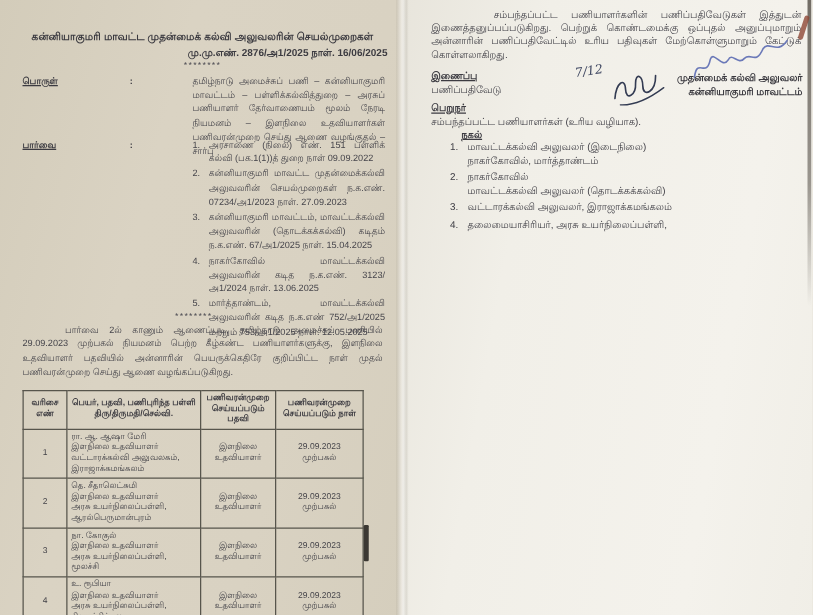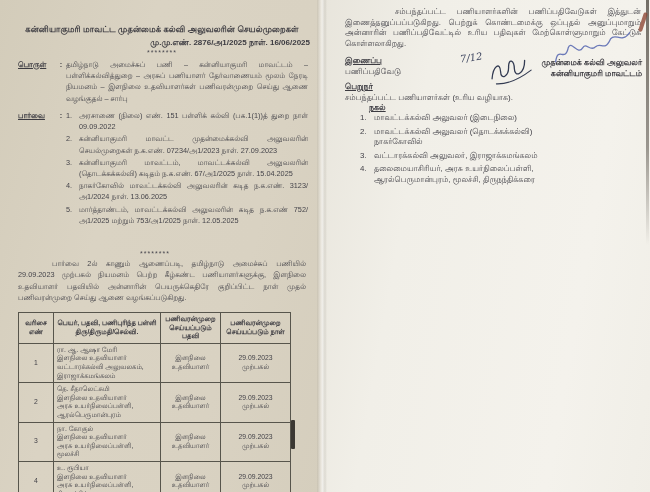--- a/index.html
+++ b/index.html
@@ -26,21 +26,21 @@
   .lp-title { position:absolute; top:24px; left:14px; width:296px; text-align:center;
               font-size:8.3px; font-weight:bold; color:#3a393f; letter-spacing:.1px; }
   .lp-refline { position:absolute; top:38px; left:14px; width:296px; text-align:right;
                 font-size:8px; font-weight:bold; color:#3c3b41; }
   .stars { position:absolute; font-size:7px; letter-spacing:1px; color:#4a4950; }
   .stars-1 { top:49px; left:14px; width:296px; text-align:center; }
   .stars-2 { top:250px; left:120px; width:70px; text-align:center; }
 
   .label-u { font-weight:bold; text-decoration:underline; color:#3c3b41; }
 
-  .subject-row, .reference-row { position:absolute; left:18px; display:flex; font-size:7.3px; line-height:11.2px; }
+  .subject-row, .reference-row { position:absolute; left:18px; display:flex; font-size:7.3px; line-height:11.2px;gap:44px; }
   .subject-row { top:59px; width:290px; }
   .reference-row { top:110px; width:290px; }
   .lbl-col { width:38px; flex:none; }
   .colon-col { width:10px; flex:none; text-align:center; color:#3c3b41; font-weight:bold; }
   .txt-col { flex:1; text-align:justify; color:#46454b; }
 
   .ref-list { flex:1; }
   .ref-item { position:relative; padding-left:13px; margin-bottom:1px; text-align:justify; color:#46454b; }
   .ref-item .num { position:absolute; left:0; top:0; }
 
@@ -238,40 +238,40 @@
 
     <div class="rp-block copy">
       <div class="label-u">நகல்</div>
     </div>
 
     <div class="copy-list">
       <div class="copy-item">
         <span class="num">1.</span>
         <div class="lines">
           <div>மாவட்டக்கல்வி அலுவலர் (இடைநிலை)</div>
+          <div>நாகர்கோவில், மார்த்தாண்டம்</div>
         </div>
       </div>
       <div class="copy-item">
         <span class="num">2.</span>
         <div class="lines">
+          <div>நாகர்கோவில்</div>
           <div>மாவட்டக்கல்வி அலுவலர் (தொடக்கக்கல்வி)</div>
-          <div>நாகர்கோவில்</div>
         </div>
       </div>
       <div class="copy-item">
         <span class="num">3.</span>
         <div class="lines">
           <div>வட்டாரக்கல்வி அலுவலர், இராஜாக்கமங்கலம்</div>
         </div>
       </div>
       <div class="copy-item">
         <span class="num">4.</span>
         <div class="lines">
           <div>தலைமையாசிரியர், அரசு உயர்நிலைப்பள்ளி,</div>
-          <div>ஆரல்பெருமான்புரம், மூலச்சி, திருநந்திக்கரை</div>
         </div>
       </div>
     </div>
   </div>
 
   <div class="seam"></div>
   <div class="artifact-mark"></div>
   <div class="artifact-edge"></div>
   <div class="artifact-streak"></div>
 

